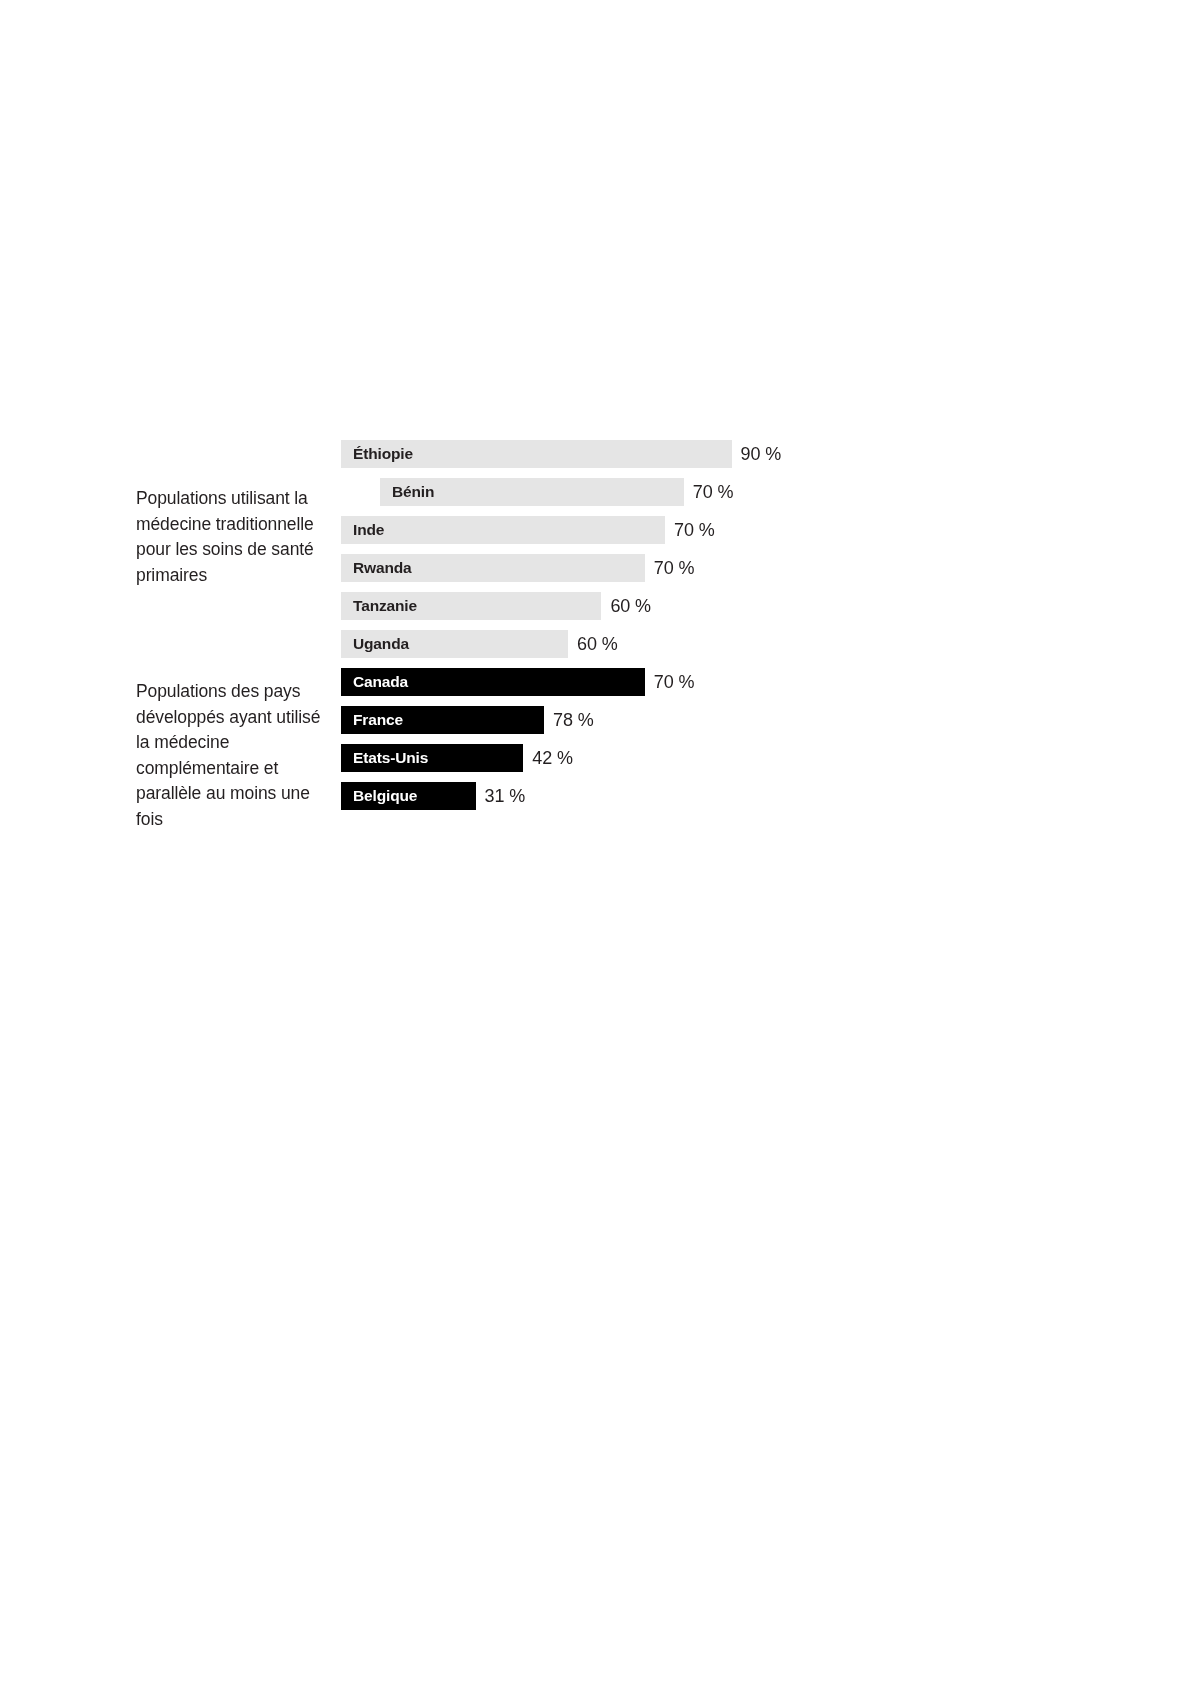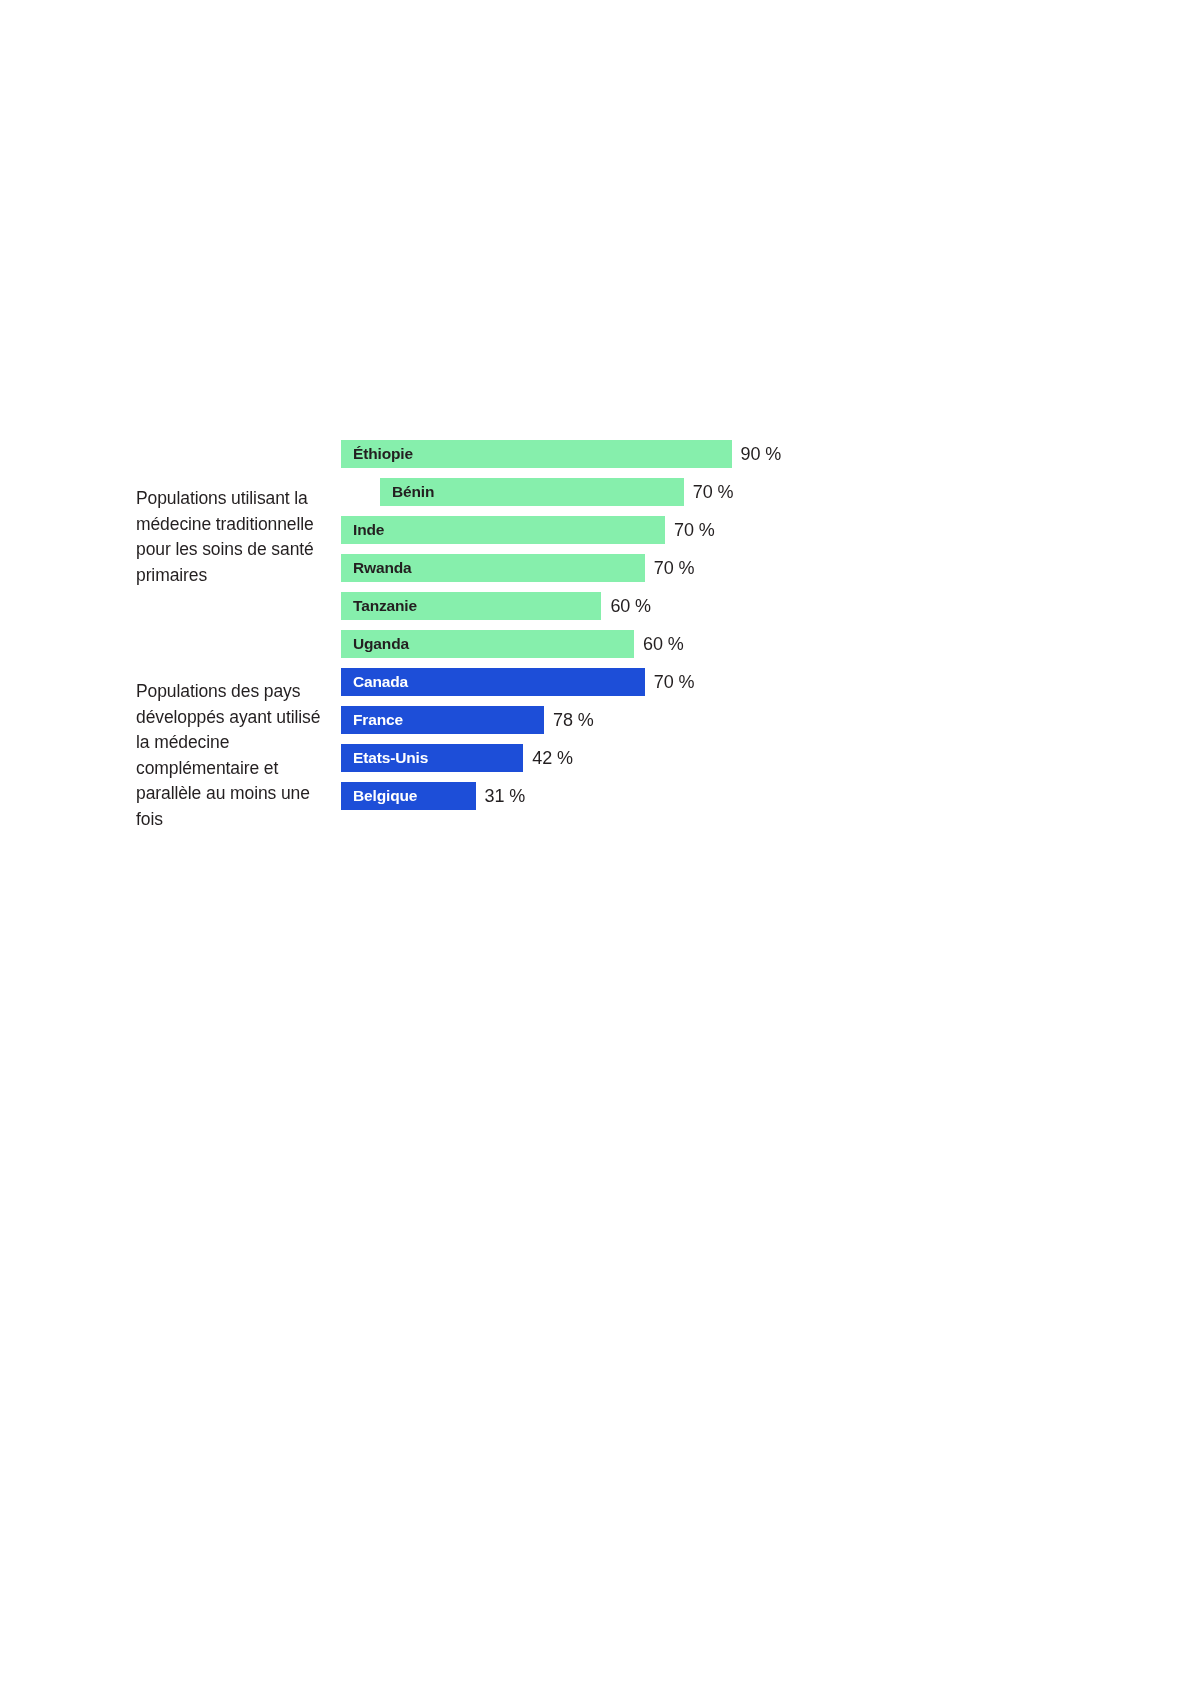--- a/index.html
+++ b/index.html
@@ -75,24 +75,24 @@
   .bar-value {
     font-family: "Liberation Sans", sans-serif;
     font-size: 18px;
     color: #231f20;
     margin-left: 9px;
     white-space: nowrap;
     letter-spacing: -0.1px;
     line-height: 1;
   }
 
-  .group-traditional .bar  { background: #86efac; }
+  .group-traditional .bar  { background: #e5e5e5; }
   .group-traditional .bar-label { color: #231f20; }
 
-  .group-developed .bar    { background: #1d4ed8; text-align: right; }
+  .group-developed .bar    { background: #000000; text-align: right; }
   .group-developed .bar-label { color: #ffffff; }
 
   
   #group-developed { margin-top: 10px; }
 </style>
 </head>
 <body>
 
 <div id="figure">
 
@@ -126,21 +126,21 @@
           </div>
           <span class="bar-value">70 %</span>
         </div>
         <div class="bar-row">
           <div class="bar" style="width: 260.4px;">
             <span class="bar-label">Tanzanie</span>
           </div>
           <span class="bar-value">60 %</span>
         </div>
         <div class="bar-row">
-          <div class="bar" style="width: 293px;">
+          <div class="bar" style="width: 227px;">
             <span class="bar-label">Uganda</span>
           </div>
           <span class="bar-value">60 %</span>
         </div>
       </div>
     <div id="group-developed" class="bar-group group-developed">
         <div class="bar-row">
           <div class="bar" style="width: 303.8px;">
             <span class="bar-label">Canada</span>
           </div>

